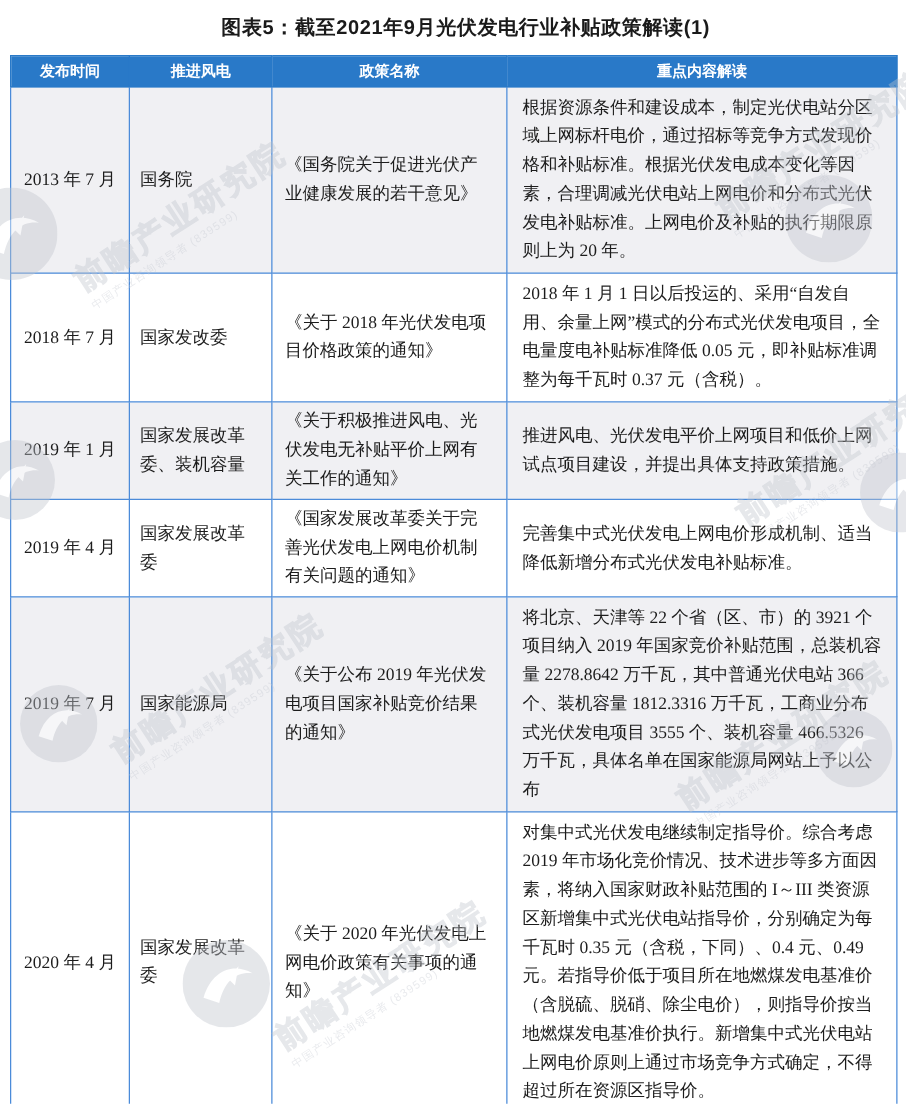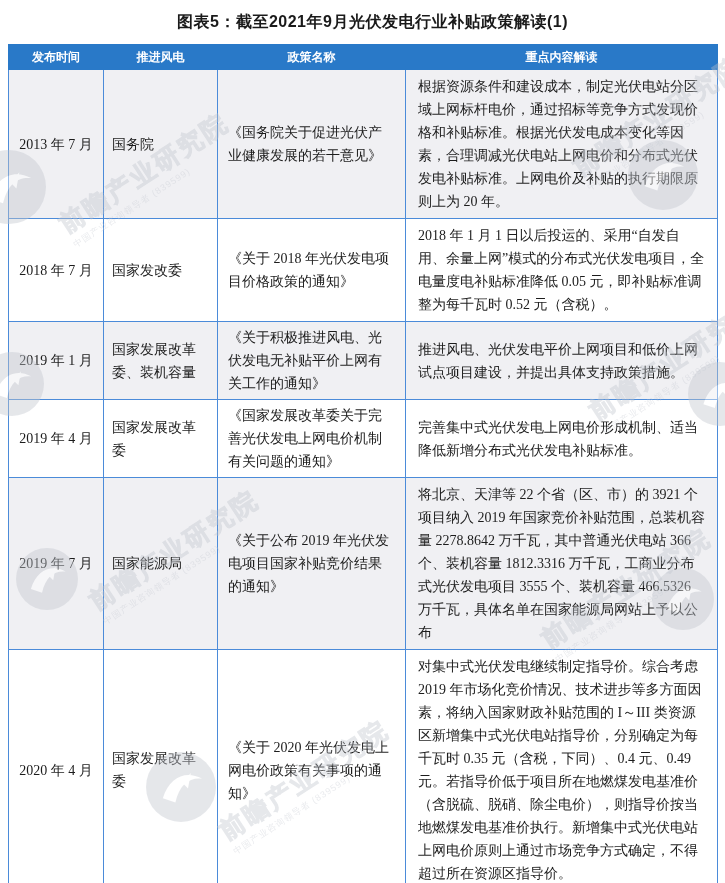--- a/index.html
+++ b/index.html
@@ -67,21 +67,21 @@
       <tr class="alt r1">
         <td class="date">2013 年 7 月</td>
         <td class="dept">国务院</td>
         <td class="policy-name">《国务院关于促进光伏产业健康发展的若干意见》</td>
         <td class="content">根据资源条件和建设成本，制定光伏电站分区域上网标杆电价，通过招标等竞争方式发现价格和补贴标准。根据光伏发电成本变化等因素，合理调减光伏电站上网电价和分布式光伏发电补贴标准。上网电价及补贴的执行期限原则上为 20 年。</td>
       </tr>
       <tr class="r2">
         <td class="date">2018 年 7 月</td>
         <td class="dept">国家发改委</td>
         <td class="policy-name">《关于 2018 年光伏发电项目价格政策的通知》</td>
-        <td class="content">2018 年 1 月 1 日以后投运的、采用“自发自用、余量上网”模式的分布式光伏发电项目，全电量度电补贴标准降低 0.05 元，即补贴标准调整为每千瓦时 0.52 元（含税）。</td>
+        <td class="content">2018 年 1 月 1 日以后投运的、采用“自发自用、余量上网”模式的分布式光伏发电项目，全电量度电补贴标准降低 0.05 元，即补贴标准调整为每千瓦时 0.37 元（含税）。</td>
       </tr>
       <tr class="alt r3">
         <td class="date">2019 年 1 月</td>
         <td class="dept">国家发展改革委、装机容量</td>
         <td class="policy-name">《关于积极推进风电、光伏发电无补贴平价上网有关工作的通知》</td>
         <td class="content">推进风电、光伏发电平价上网项目和低价上网试点项目建设，并提出具体支持政策措施。</td>
       </tr>
       <tr class="r4">
         <td class="date">2019 年 4 月</td>
         <td class="dept">国家发展改革委</td>

